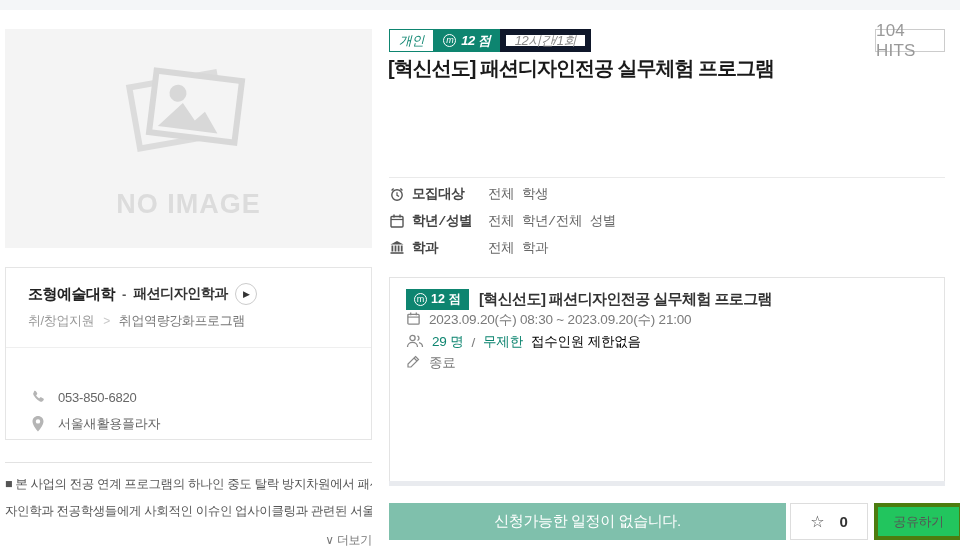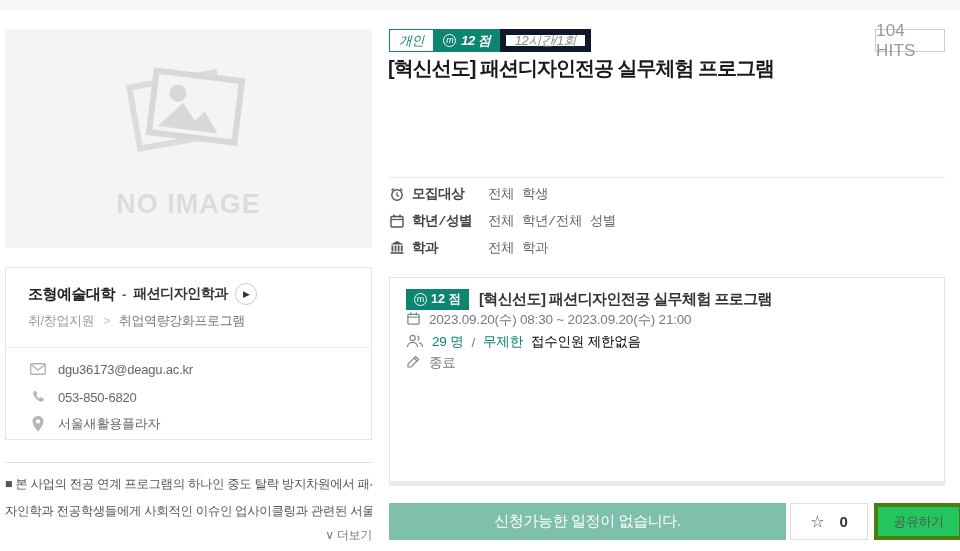--- a/index.html
+++ b/index.html
@@ -31,21 +31,21 @@
   .org-divider { position:absolute; left:0; top:79px; width:100%; border-top:1px solid #efefef; }
   .contact-row { position:absolute; left:24px; display:flex; align-items:center; gap:12px;
     font-size:13px; color:#666; height:16px; letter-spacing:-0.2px; }
   .cr0 { top:93px; } .cr1 { top:121px; } .cr2 { top:148px; }
   .cicon { display:flex; width:16px; justify-content:center; }
 
   .left-divider { position:absolute; left:5px; top:462px; width:367px; border-top:1px solid #e2e2e2; }
   .description { position:absolute; left:5px; top:471px; width:367px; }
   .desc-line { font-size:12.5px; color:#555; line-height:27px; white-space:nowrap;
     overflow:hidden; letter-spacing:-0.4px; }
-  .more-row { text-align:right; }
+  .more-row { text-align:right; margin-top:5px; }
   .more-link { font-size:12px; color:#777; cursor:pointer; letter-spacing:-0.3px; }
 
   
   .badge-row { position:absolute; left:389px; top:29px; display:flex; gap:0; align-items:flex-start;font-style:italic; }
   .badge { height:23px; display:flex; align-items:center; padding:0 9px; font-size:13px; letter-spacing:-0.4px; }
   .badge-outline-teal { border:1px solid #0e8570; color:#0e8570; background:#fff; }
   .badge-teal { background:#0e8570; color:#fff; gap:5px; font-weight:bold; }
   .badge-outline-gray { border:6px solid #0f172a; color:#888; }
   .m-circle { width:13px; height:13px; border:1px solid #fff; border-radius:50%;
     font-size:9px; font-weight:normal; display:flex; align-items:center; justify-content:center; line-height:1; }
@@ -121,29 +121,20 @@
       <span class="play-glyph">▶</span>
     </span>
   </div>
   <div class="org-breadcrumb">
     <span class="bc-cat">취/창업지원</span>
     <span class="bc-sep">&gt;</span>
     <span class="bc-sub">취업역량강화프로그램</span>
   </div>
   <div class="org-divider"></div>
 
-  <div class="contact-row cr0">
-    <span class="cicon">
-      <svg width="16" height="12" viewBox="0 0 16 12">
-          <rect x="0.7" y="0.7" width="14.6" height="10.6" rx="1" fill="none" stroke="#b5b5b5" stroke-width="1.4"></rect>
-          <path d="M1 1.5l7 5.5 7-5.5" fill="none" stroke="#b5b5b5" stroke-width="1.4"></path>
-        </svg>
-    </span>
-    <span>dgu36173@deagu.ac.kr</span>
-  </div>
   <div class="contact-row cr1">
     <span class="cicon">
       <svg width="14" height="14" viewBox="0 0 14 14" fill="#b5b5b5">
           <path d="M3.2 1c.5-.5 1.3-.4 1.7.2l1.2 1.8c.3.5.2 1.1-.2 1.5l-.8.8c.6 1.2 1.9 2.5 3.1 3.1l.8-.8c.4-.4 1-.5 1.5-.2l1.8 1.2c.6.4.7 1.2.2 1.7l-1 1c-.5.5-1.2.7-1.9.4C6.9 10.6 3.4 7.1 2.3 4.4c-.3-.7-.1-1.4.4-1.9z"></path>
         </svg>
     </span>
     <span>053-850-6820</span>
   </div>
   <div class="contact-row cr2">
     <span class="cicon">

